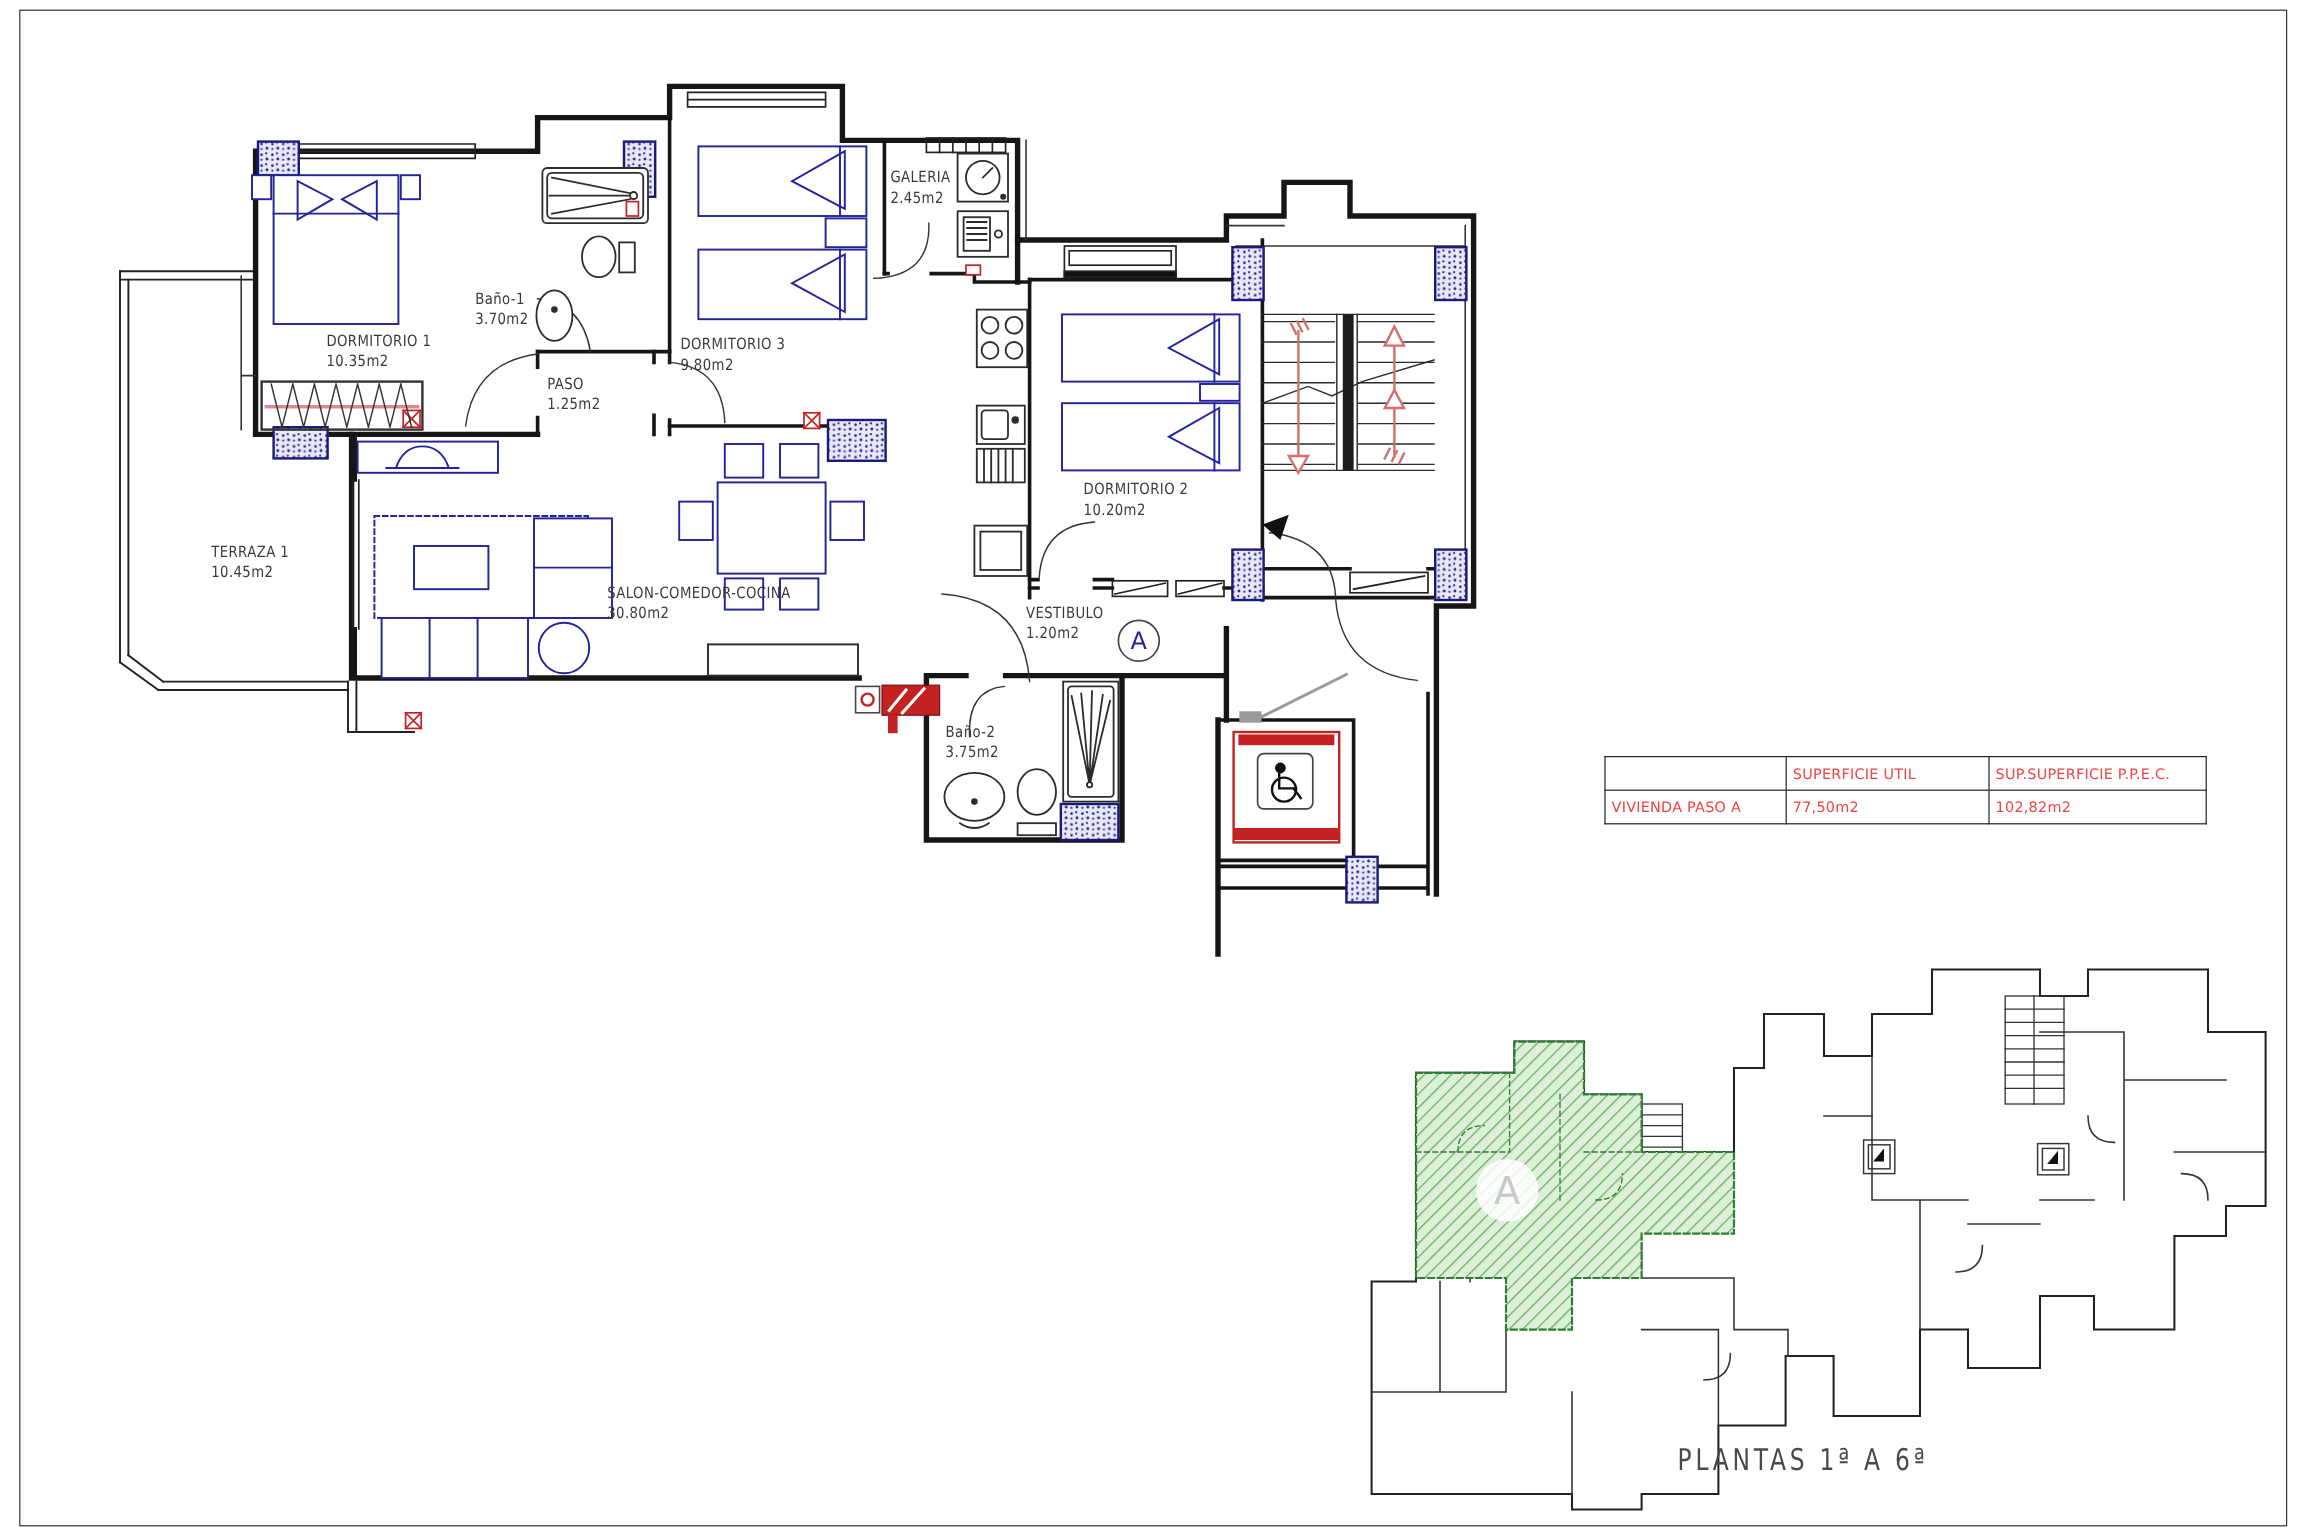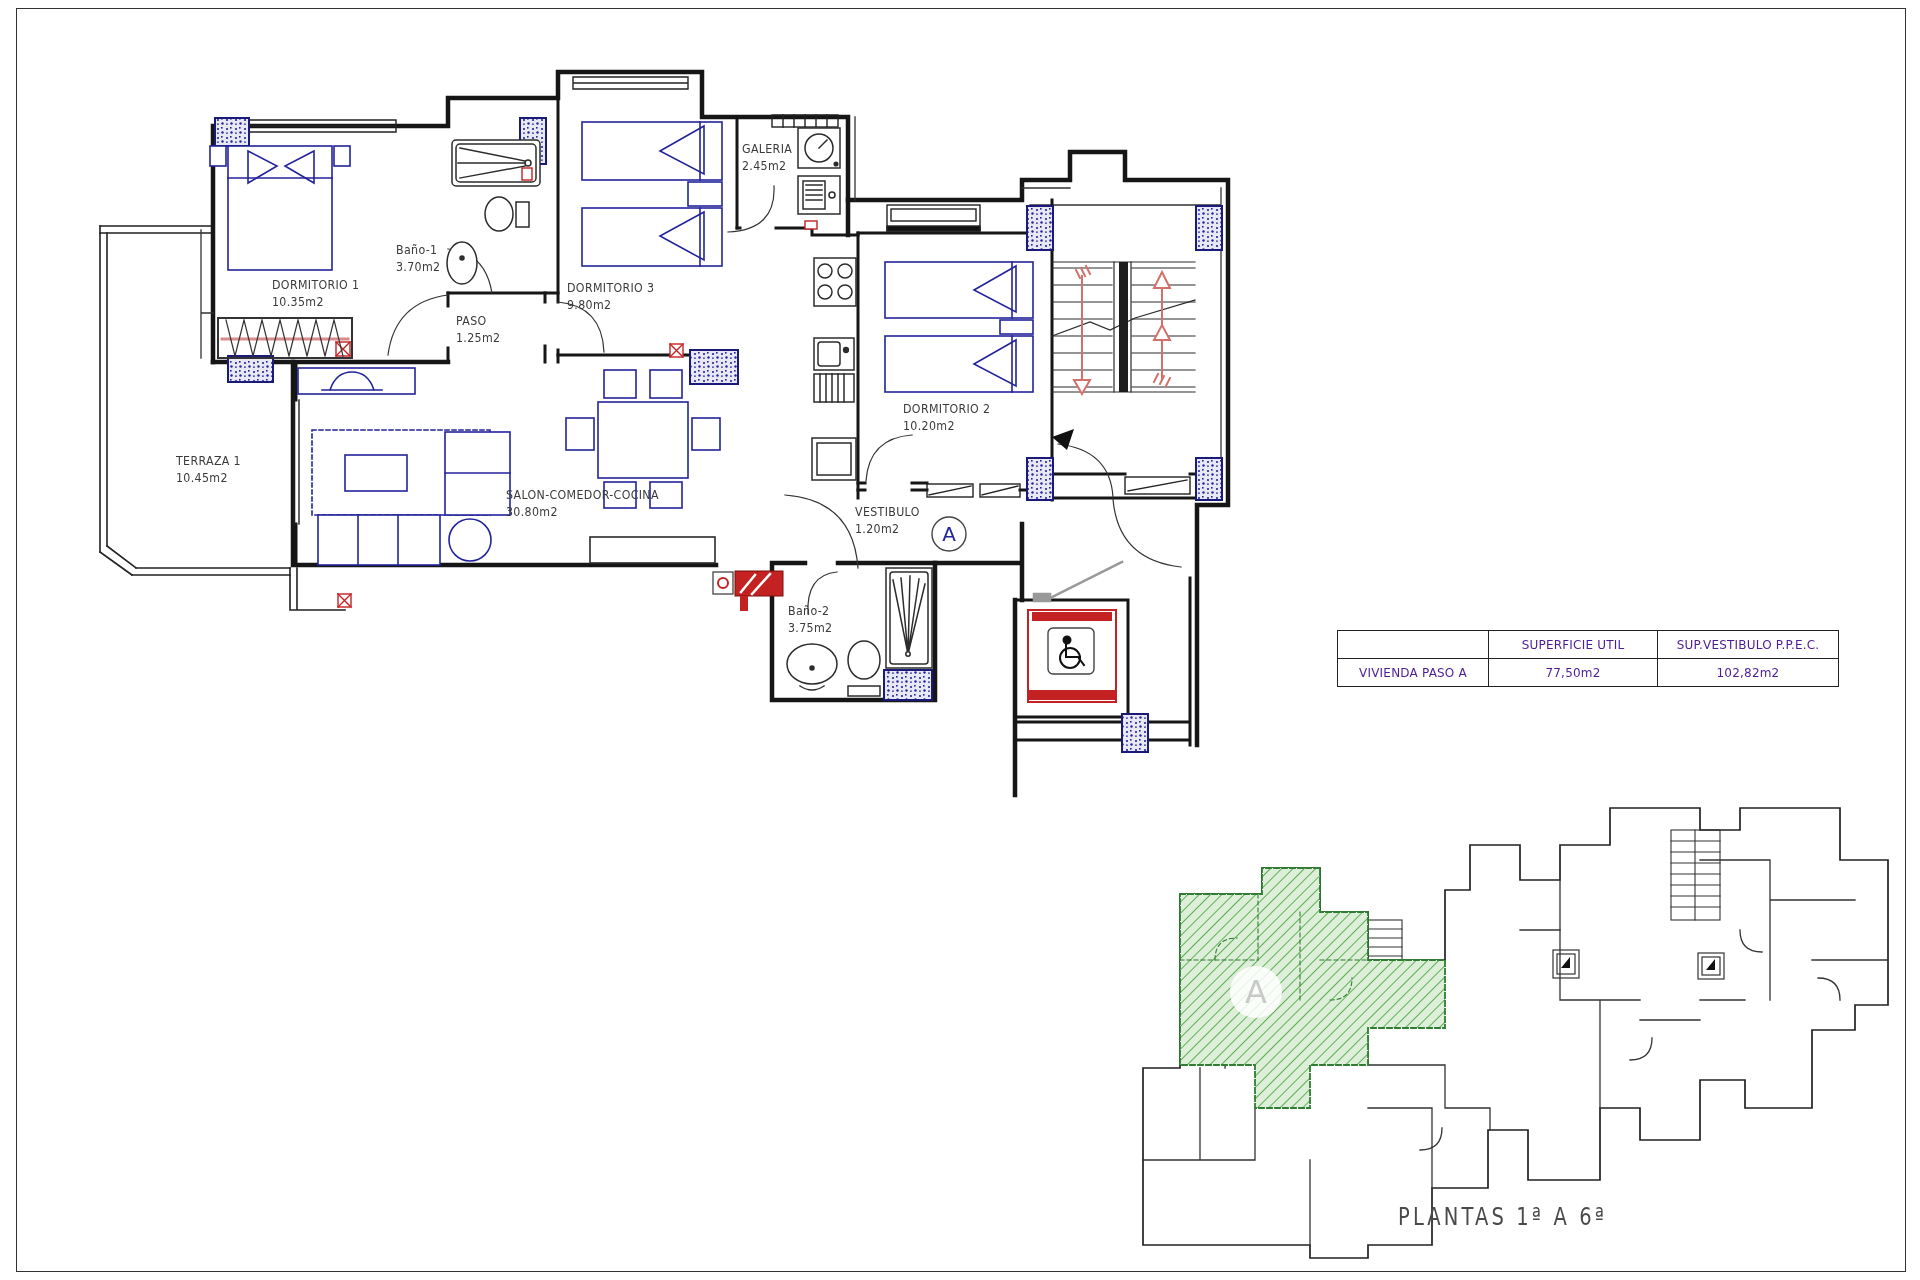--- a/index.html
+++ b/index.html
@@ -6,21 +6,21 @@
   .stage{position:relative;width:1920px;height:1280px;background:#ffffff;overflow:hidden;
          font-family:"DejaVu Sans",sans-serif;}
   .frame{position:absolute;left:16px;top:8px;right:14px;bottom:8px;border:1.6px solid #333;pointer-events:none;}
   svg.plan{position:absolute;left:0;top:0;}
   .rlabel{position:absolute;font-size:13px;color:#3a3a3a;letter-spacing:.4px;line-height:1.32;
           transform:scale(.85,1);transform-origin:left top;white-space:nowrap;}
   .rlabel span{display:block;}
   .caption{position:absolute;left:1398px;top:1202px;font-size:25px;color:#4a4a4a;letter-spacing:4px;
            transform:scale(.78,1);transform-origin:left top;white-space:nowrap;}
   table.sum{position:absolute;left:1337px;top:630px;border-collapse:collapse;background:#fff;}
-  table.sum td{border:1.6px solid #222;font-size:12px;color:#4c1d95;text-align:center;
+  table.sum td{border:1.6px solid #222;font-size:12px;color:#ef4444;text-align:left;
                padding:0 5px;height:27px;letter-spacing:.2px;white-space:nowrap;}
   td.c1{width:140px;} td.c2{width:158px;} td.c3{width:170px;}
 </style>
 </head>
 <body>
 
 <div class="stage">
   <div class="frame"></div>
 
   <svg class="plan" width="1920" height="1280" viewBox="0 0 1920 1280">
@@ -411,21 +411,21 @@
   <div class="rlabel" style="left:788px;top:602px;">
     <span>Baño-2</span>
       <span>3.75m2</span>
   </div>
 
   <table class="sum">
     <tbody>
         <tr>
       <td class="c1"></td>
       <td class="c2">SUPERFICIE UTIL</td>
-      <td class="c3">SUP.VESTIBULO  P.P.E.C.</td>
+      <td class="c3">SUP.SUPERFICIE  P.P.E.C.</td>
     </tr>
     <tr>
       <td class="c1">VIVIENDA PASO A</td>
       <td class="c2">77,50m2</td>
       <td class="c3">102,82m2</td>
     </tr>
   </tbody>
     </table>
 
   <div class="caption">PLANTAS  1ª  A  6ª</div>

